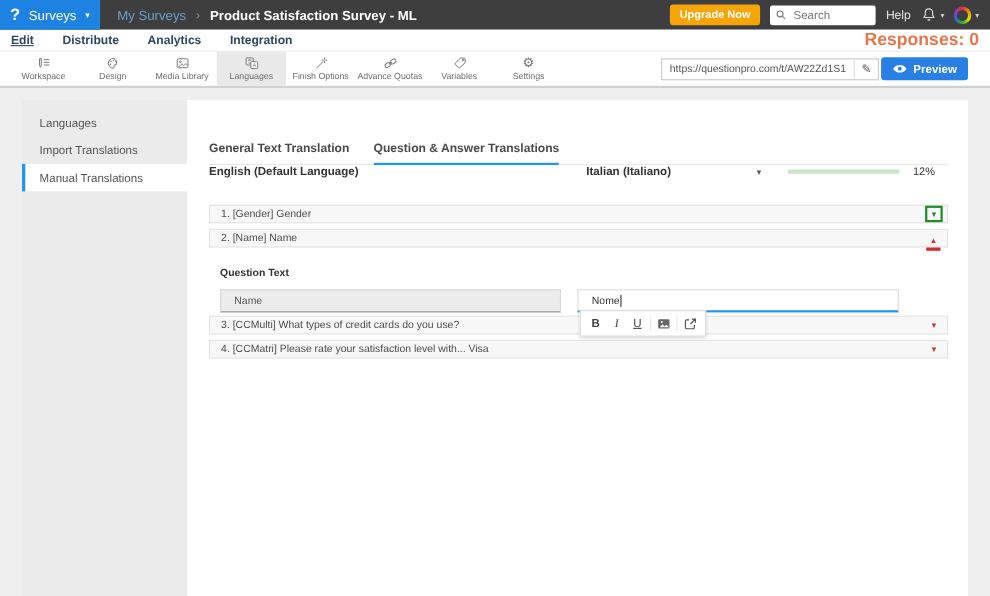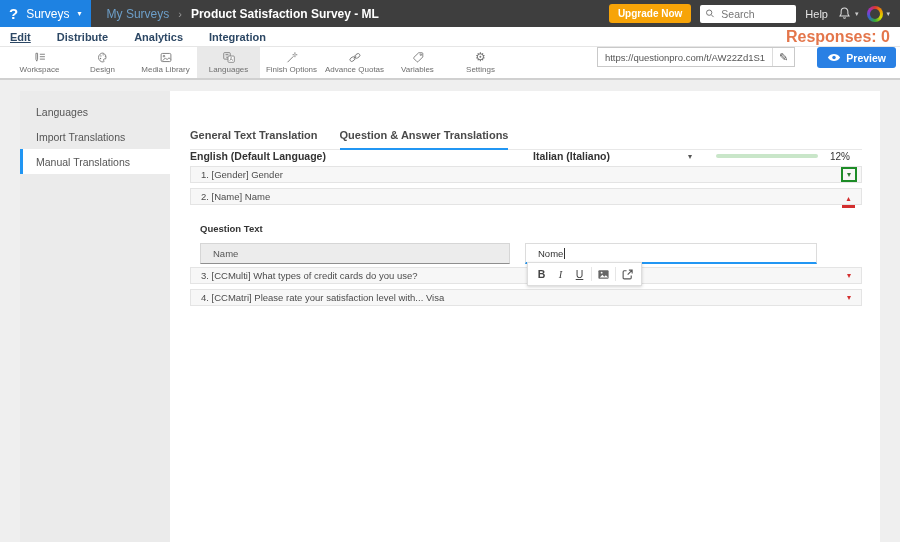--- a/index.html
+++ b/index.html
@@ -34,21 +34,21 @@
   .subnav-item { font-size:11px; font-weight:bold; color:#2c4764; cursor:pointer; }
   .subnav-item.active { text-decoration:underline; }
   .responses { margin-left:auto; font-size:16px; font-weight:bold; color:#e4764b;text-align:center; }
   
   .toolbar { height:33px; background:#fff; border-bottom:2px solid #d0d0d0; display:flex; align-items:stretch; padding-left:8px; }
   .tool { width:63px; display:flex; flex-direction:column; align-items:center; justify-content:center; gap:1px; cursor:pointer; }
   .tool.active { background:#e9e9e9; }
   .tool svg { display:block; }
   .tool-label { font-size:8px; color:#6e6e6e; }
   .gear-glyph { font-size:12px; color:#767676; line-height:13px; }
-  .toolbar-right { margin-left:auto; display:flex; gap:22px; padding-right:4px; }
+  .toolbar-right { margin-left:auto; display:flex; align-items:center; gap:2px; padding-right:20px; }
   .url-box { display:flex; align-items:center; border:1px solid #c9c9c9; height:20px; background:#fff; }
   .url-text { font-size:9.5px; color:#555; padding:0 7px; white-space:nowrap; }
   .url-edit { border-left:1px solid #dcdcdc; padding:0 6px; color:#555; font-size:11px; height:100%; display:flex; align-items:center; cursor:pointer; }
   .preview-btn { background:#2980e4; color:#fff; font-size:10.5px; font-weight:bold; height:21px; display:flex; align-items:center; gap:5px; padding:0 10px; border-radius:3px; cursor:pointer; }
   
   .page { padding:11px 20px 0 20px; height:462px; }
   .panel { display:flex; background:#fff; height:451px; }
   .sidebar { width:150px; background:#ebebeb; flex:none; padding-top:8px; }
   .side-item { height:25px; display:flex; align-items:center; padding-left:13px; font-size:10.5px; color:#555; border-left:3px solid transparent; cursor:pointer; }
   .side-item.active { background:#fff; border-left-color:#2196f3; }
@@ -60,21 +60,21 @@
   
   .lang-row { display:flex; align-items:center; }
   .src-lang { font-size:10.5px; font-weight:bold; color:#333; width:343px; }
   .tgt-wrap { width:159px; display:flex; align-items:center; justify-content:space-between; cursor:pointer; }
   .tgt-lang { font-size:10.5px; font-weight:bold; color:#333; }
   .caret-dk { font-size:8px; color:#555; }
   .progress-track { width:102px; height:4px; border-radius:2px; background:#c9e6c9; margin-left:24px; }
   .progress-fill { height:4px; border-radius:2px; background:#3c9e42; }
   .progress-label { font-size:10px; color:#333; margin-left:12px; }
   
-  .qlist { margin-top:4px; }
+  .qlist { margin-top:24px; }
   .qrow { height:17px; background:#f7f7f7; border:1px solid #e4e4e4; display:flex; align-items:center; justify-content:space-between; padding:0 10px; margin-bottom:5px; }
   .q-label { font-size:9.5px; color:#4c4c4c; }
   .caret-red { color:#d32f2f; font-size:8px; line-height:1; cursor:pointer; }
   .caret-grn { color:#2e7d32; font-size:8px; line-height:1; cursor:pointer; }
   .hl-box { border:2px solid #1d8c27; height:15px; display:flex; align-items:center; padding:0 4px; margin-right:-6px; }
   .collapse-ctl { display:flex; flex-direction:column; align-items:center; gap:2px; transform:translateY(5px); margin-right:-4px; cursor:pointer; }
   .red-bar { width:13px; height:3px; background:#d32f2f; }
   
   .expanded { padding:18px 0 0 10px; height:56px; position:relative; }
   .qt-label { font-size:9.5px; font-weight:bold; color:#333; }

